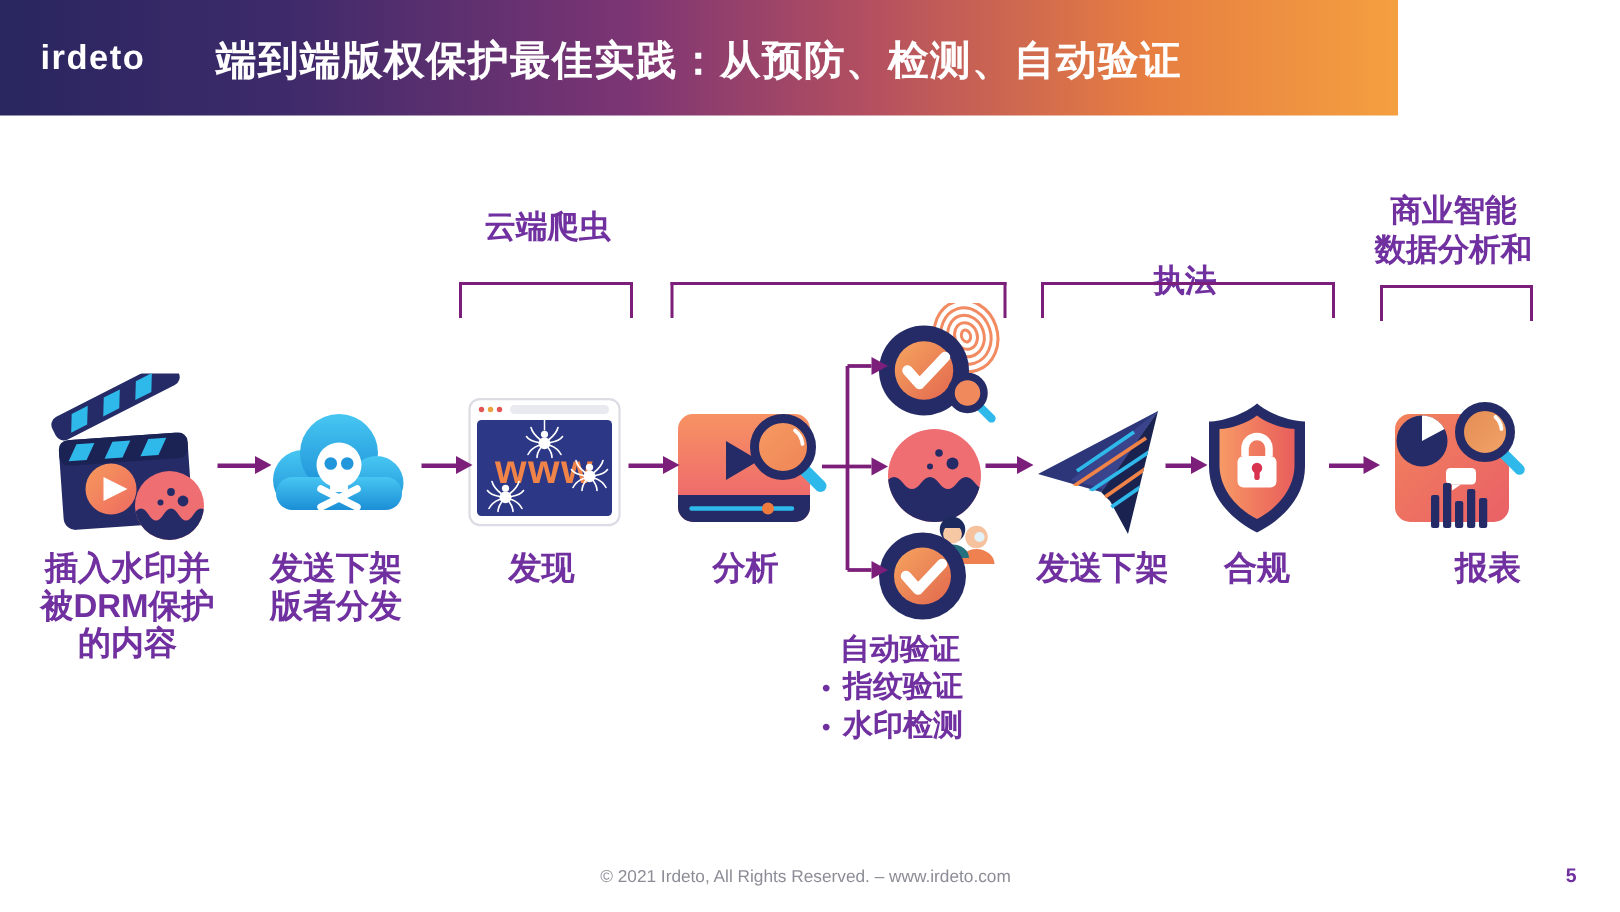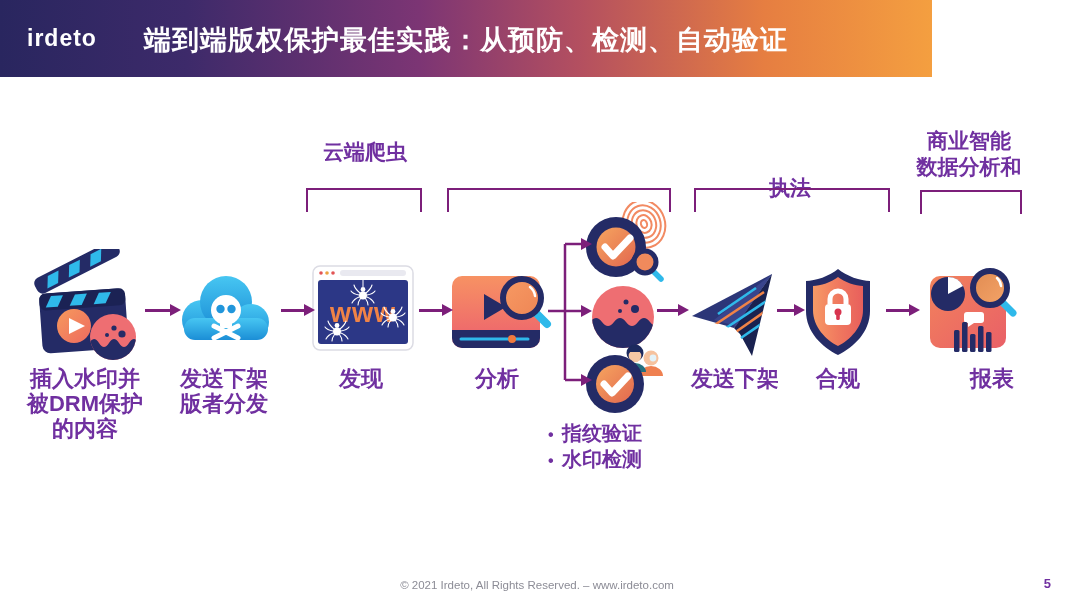--- a/index.html
+++ b/index.html
@@ -360,20 +360,21 @@
     <div>发送下架</div>
   </div>
   <div class="step-label" style="left:788px;width:100px;">
     <div>合规</div>
   </div>
   <div class="step-label" style="left:942px;width:100px;">
     <div>报表</div>
   </div>
 
   <div class="verify">
+    <div class="v-title">自动验证</div>
     <div class="v-row">
       <span class="v-bullet">•</span>
       <span>指纹验证</span>
     </div>
     <div class="v-row">
       <span class="v-bullet">•</span>
       <span>水印检测</span>
     </div>
   </div>
 

